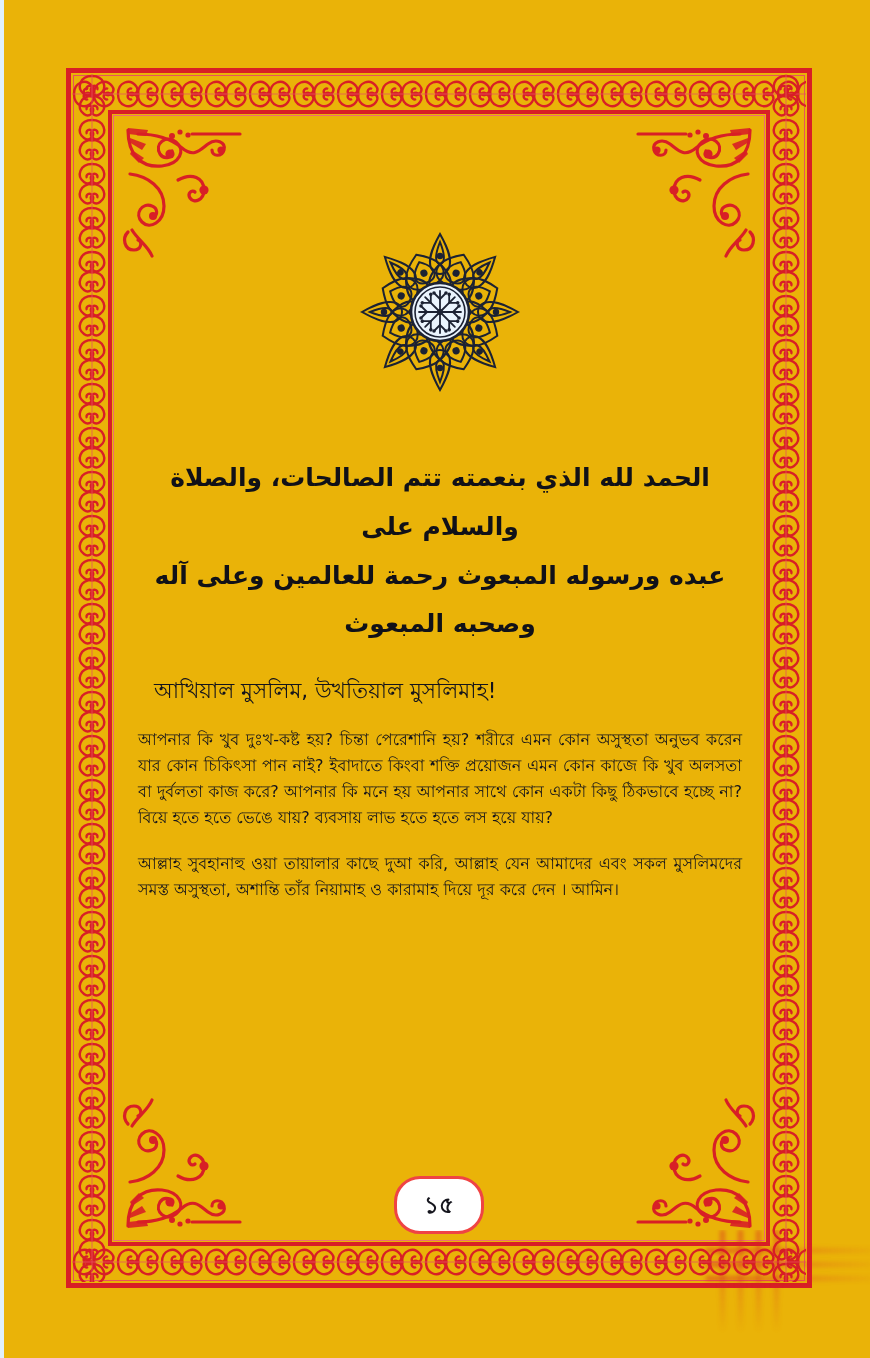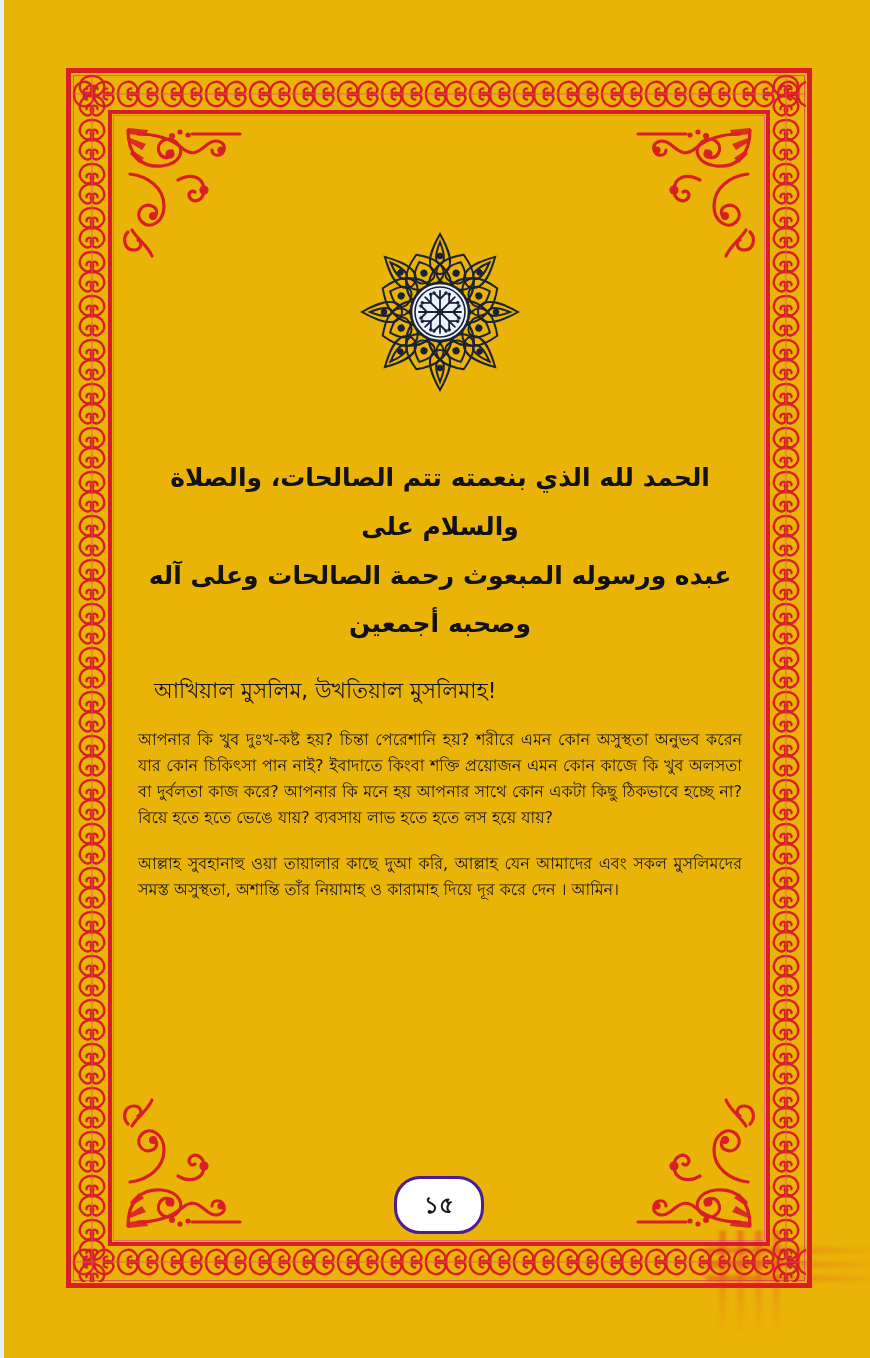--- a/index.html
+++ b/index.html
@@ -134,21 +134,21 @@
   p.para:last-of-type { margin-bottom: 0; }
 
   
   .page-badge {
     position: absolute;
     left: 50%;
     transform: translateX(-50%);
     top: 1176px;
     width: 84px;
     height: 52px;
-    border: 3px solid #4c1d95;
+    border: 3px solid #ef4444;
     border-radius: 26px;
     background: #ffffff;
     display: flex;
     align-items: center;
     justify-content: center;
   }
   .page-badge span {
     font-family: "DejaVu Sans", sans-serif;
     font-size: 23px;
     font-weight: bold;
@@ -622,21 +622,21 @@
               <circle cx="6" cy="-19" r="1.8" fill="#1c2233" stroke="none"></circle>
             </g>
           </g>
           <circle r="3" fill="#1c2233"></circle>
         </g>
       </svg>
     </div>
 
     <div class="arabic">
       <div>الحمد لله الذي بنعمته تتم الصالحات، والصلاة والسلام على</div>
-      <div>عبده ورسوله المبعوث رحمة الصالحات وعلى آله وصحبه أجمعين</div>
+      <div>عبده ورسوله المبعوث رحمة للعالمين وعلى آله وصحبه المبعوث</div>
     </div>
 
     <div class="bn salutation">আখিয়াল মুসলিম, উখতিয়াল মুসলিমাহ!</div>
 
     <p class="bn para">আপনার কি খুব দুঃখ-কষ্ট হয়? চিন্তা পেরেশানি হয়? শরীরে এমন কোন অসুস্থতা অনুভব করেন যার কোন চিকিৎসা পান নাই? ইবাদাতে কিংবা শক্তি প্রয়োজন এমন কোন কাজে কি খুব অলসতা বা দুর্বলতা কাজ করে? আপনার কি মনে হয় আপনার সাথে কোন একটা কিছু ঠিকভাবে হচ্ছে না? বিয়ে হতে হতে ভেঙে যায়? ব্যবসায় লাভ হতে হতে লস হয়ে যায়?</p>
     <p class="bn para">আল্লাহ সুবহানাহু ওয়া তায়ালার কাছে দুআ করি, আল্লাহ যেন আমাদের এবং সকল মুসলিমদের সমস্ত অসুস্থতা, অশান্তি তাঁর নিয়ামাহ ও কারামাহ দিয়ে দূর করে দেন । আমিন।</p>
   </div>
 
   <div class="page-badge">
     <span>১৫</span>

